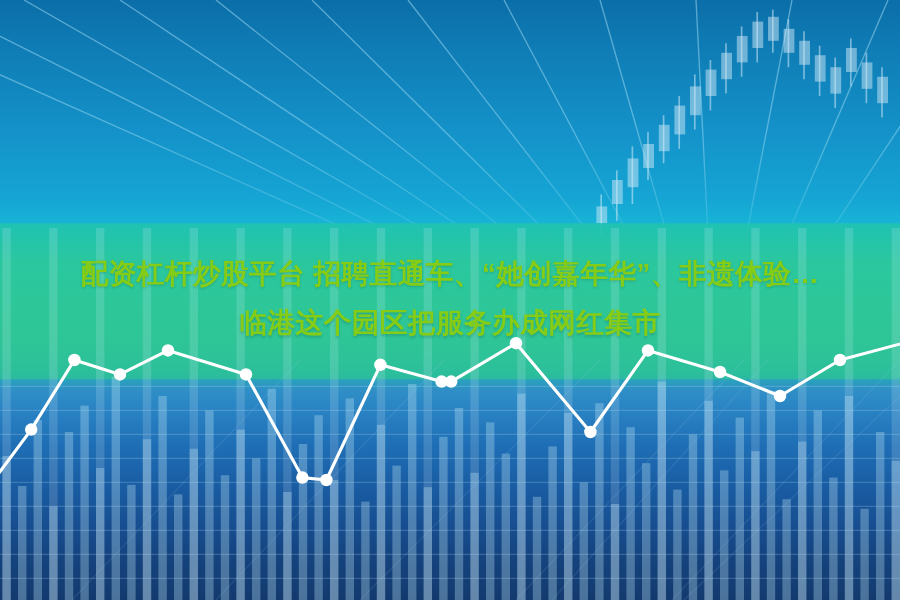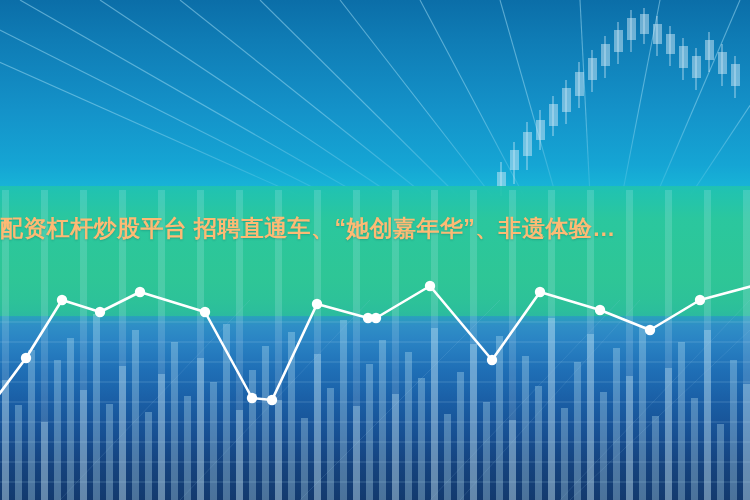--- a/index.html
+++ b/index.html
@@ -56,21 +56,22 @@
   
   #grid-perspective { top:0; left:0; right:0; height:230px; position:absolute; }
 
   
   svg { display:block; }
 
   
   #headline {
     position:absolute;
     left:0; right:0; top:208px;
-    color:#fdba74;
+    text-align:center;
+    color:#84cc16;
     font-weight:bold;
     font-size:23px;
     line-height:41px;
     letter-spacing:0.4px;
     text-shadow:0 1px 2px rgba(0,60,70,0.22);
     z-index:40;
     user-select:none;
   }
   #headline .line { display:block; white-space:nowrap; }
 </style>
@@ -302,15 +303,16 @@
         <circle cx="492" cy="360" r="5.2" fill="#ffffff"></circle>
         <circle cx="540" cy="292" r="5.2" fill="#ffffff"></circle>
         <circle cx="600" cy="310" r="5.2" fill="#ffffff"></circle>
         <circle cx="650" cy="330" r="5.2" fill="#ffffff"></circle>
         <circle cx="700" cy="300" r="5.2" fill="#ffffff"></circle>
       </svg>
   </div>
 
   <div id="headline">
     <span class="line">配资杠杆炒股平台 招聘直通车、“她创嘉年华”、非遗体验…</span>
+    <span class="line">临港这个园区把服务办成网红集市</span>
   </div>
 
 </div>
 
 </body></html>

